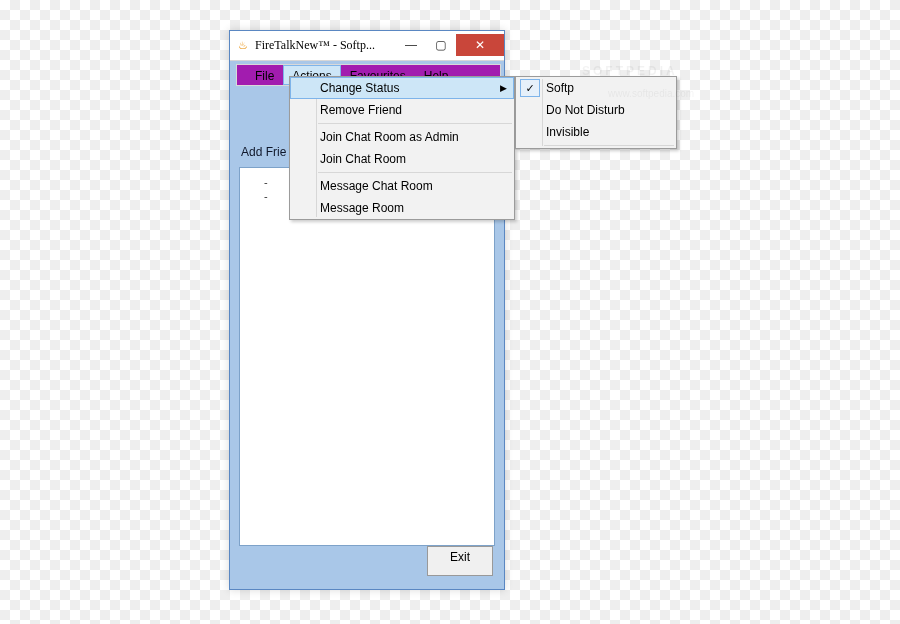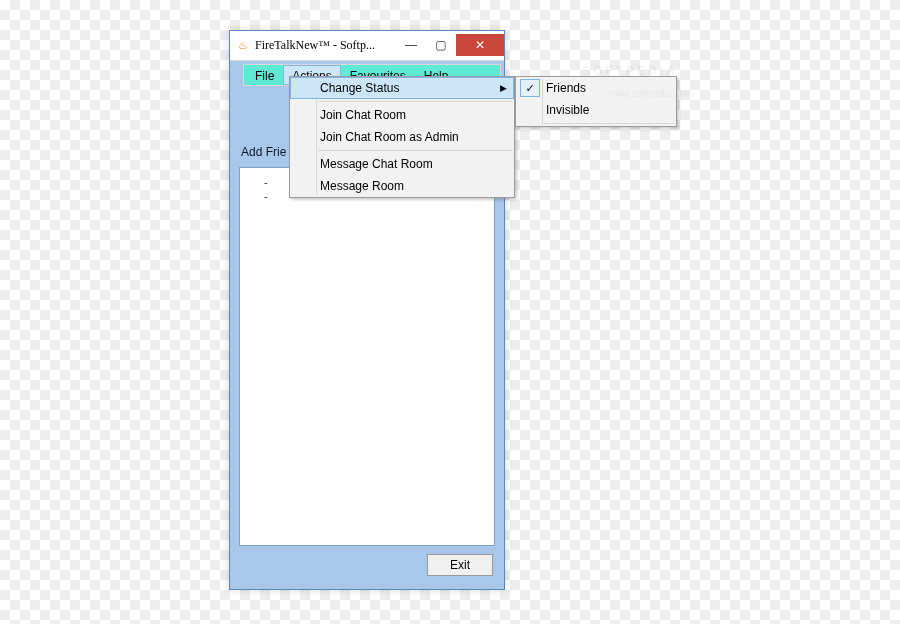--- a/index.html
+++ b/index.html
@@ -61,24 +61,24 @@
   color: #fff;
   width: 48px;
   height: 22px;
 }
 .caption-btn.min, .caption-btn.max { color: #333; }
 .win-btns { display: flex; align-items: flex-start; margin-top:-1px; }
 .menubar {
   height: 22px;
   display: flex;
   align-items: stretch;
-  background: #5eead4;
-  margin: 3px 3px 0 13px;
+  background: #a21caf;
+  margin: 3px 3px 0 6px;
   border: 1px solid #d9d9d9;
-  padding: 0 2px;
+  padding: 0 9px;
 }
 .menu-item {
   padding: 3px 9px;
   line-height: 16px;
   cursor: default;
 }
 .menu-item.open {
   background: #cde6f7;
   border: 1px solid #7eb4ea;
   padding: 2px 8px;
@@ -101,21 +101,21 @@
 }
 .list-dash {
   position: absolute;
   left: 24px;
   color: #333;
   font-size: 11px;
 }
 .exit-btn {
   position: absolute;
   right: 8px; bottom: 10px;
-  width: 66px; height: 22px;
+  width: 66px; height: 30px;
   background: #f0f0f0;
   border: 1px solid #999;
   text-align: center;
   line-height: 20px;
 }
 .dropdown {
   position: absolute;
   background: #f2f2f2;
   border: 1px solid #9b9b9b;
   box-shadow: 2px 2px 3px rgba(0,0,0,.2);
@@ -216,41 +216,47 @@
     <div class="exit-btn">Exit</div>
   </div>
 </div>
 
 <div class="dropdown actions">
   <div class="gutter"></div>
   <div class="dd-row hover">
     <span>Change Status</span>
     <span class="arrow">▶</span>
   </div>
+  <div class="dd-row">
+    <span>Remove Friend</span>
+  </div>
   <div class="dd-sep"></div>
   <div class="dd-row">
+    <span>Join Chat Room as Admin</span>
+  </div>
+  <div class="dd-row">
     <span>Join Chat Room</span>
-  </div>
-  <div class="dd-row">
-    <span>Join Chat Room as Admin</span>
   </div>
   <div class="dd-sep"></div>
   <div class="dd-row">
     <span>Message Chat  Room</span>
   </div>
   <div class="dd-row">
     <span>Message Room</span>
   </div>
 </div>
 
 <div class="dropdown submenu">
   <div class="gutter"></div>
   <div class="dd-row">
     <span class="check">✓</span>
-    <span>Friends</span>
+    <span>Softp</span>
+  </div>
+  <div class="dd-row">
+    <span>Do Not Disturb</span>
   </div>
   <div class="dd-row">
     <span>Invisible</span>
   </div>
   <div class="dd-sep"></div>
 </div>
 
 <div class="watermark">SOFTPEDIA</div>
 <div class="watermark-small">www.softpedia.com</div>
 

